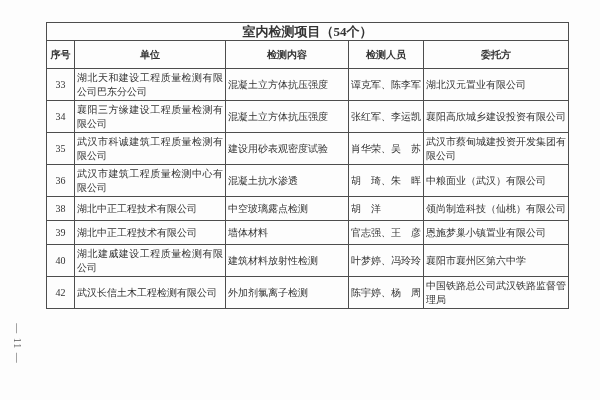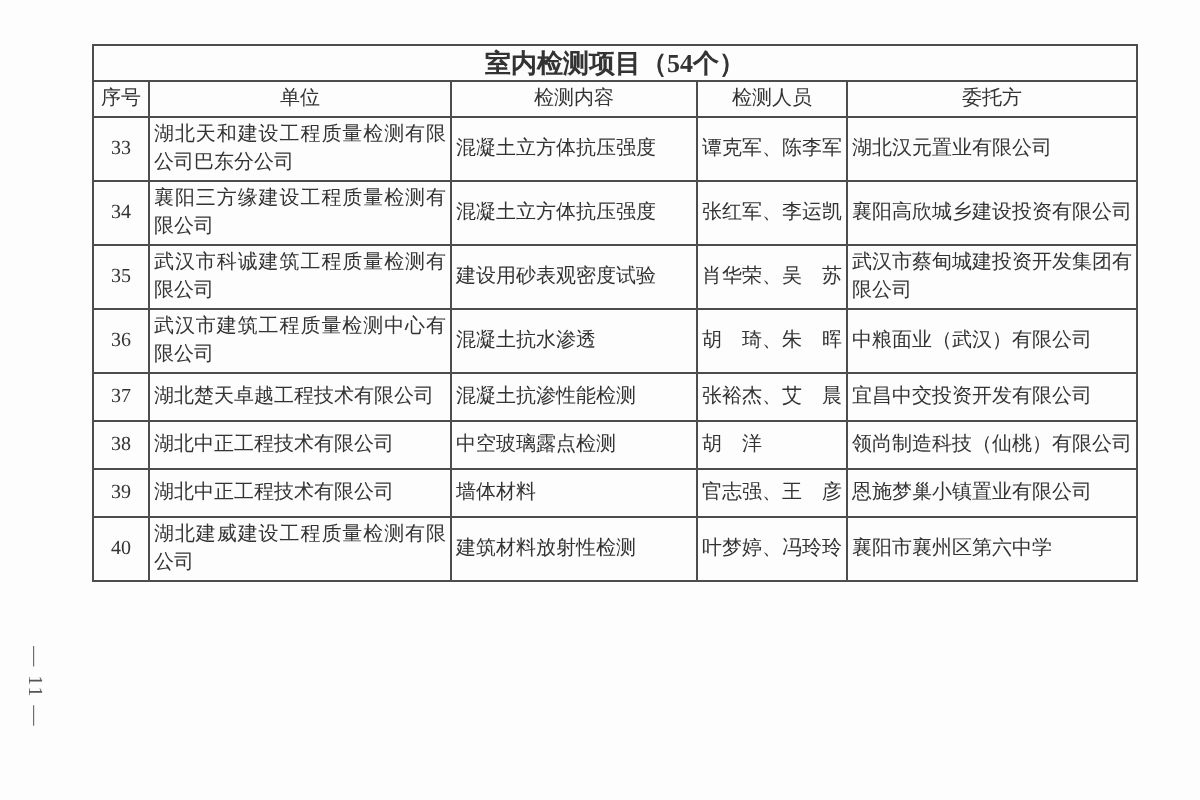--- a/index.html
+++ b/index.html
@@ -46,24 +46,24 @@
   }
   .title-cell {
     font-weight: bold;
     text-align: center;
     font-size: 13px;
     height: 13px;
     line-height: 12px;
     padding: 1px 2px;
   }
   thead th.colhead {
-    font-weight: normal;
+    font-weight: bold;
     text-align: center;
     height: 15px;
-    padding: 1px 2px;
+    padding: 6px 2px;
     font-size: 10px;
   }
   tbody td { height: 19px; }
   td.col-no { text-align: center; }
   td.col-unit, td.col-content, td.col-client {
     text-align: justify;
     text-justify: inter-ideograph;
     word-break: break-all;
   }
   td.col-personnel { text-align: left; white-space: nowrap; margin-top: 28px; }
@@ -118,43 +118,43 @@
           <td class="col-client">武汉市蔡甸城建投资开发集团有限公司</td>
         </tr>
         <tr>
           <td class="col-no">36</td>
           <td class="col-unit">武汉市建筑工程质量检测中心有限公司</td>
           <td class="col-content">混凝土抗水渗透</td>
           <td class="col-personnel">胡　琦、朱　晖</td>
           <td class="col-client">中粮面业（武汉）有限公司</td>
         </tr>
         <tr>
-          <td class="col-no">37</td>
-          <td class="col-unit">湖北楚天卓越工程技术有限公司</td>
-          <td class="col-content">混凝土抗渗性能检测</td>
-          <td class="col-personnel">张裕杰、艾　晨</td>
-          <td class="col-client">宜昌中交投资开发有限公司</td>
-        </tr>
-        <tr>
           <td class="col-no">38</td>
           <td class="col-unit">湖北中正工程技术有限公司</td>
           <td class="col-content">中空玻璃露点检测</td>
           <td class="col-personnel">胡　洋</td>
           <td class="col-client">领尚制造科技（仙桃）有限公司</td>
         </tr>
         <tr>
           <td class="col-no">39</td>
           <td class="col-unit">湖北中正工程技术有限公司</td>
           <td class="col-content">墙体材料</td>
           <td class="col-personnel">官志强、王　彦</td>
           <td class="col-client">恩施梦巢小镇置业有限公司</td>
         </tr>
         <tr>
           <td class="col-no">40</td>
           <td class="col-unit">湖北建威建设工程质量检测有限公司</td>
           <td class="col-content">建筑材料放射性检测</td>
           <td class="col-personnel">叶梦婷、冯玲玲</td>
           <td class="col-client">襄阳市襄州区第六中学</td>
         </tr>
+        <tr>
+          <td class="col-no">42</td>
+          <td class="col-unit">武汉长信土木工程检测有限公司</td>
+          <td class="col-content">外加剂氯离子检测</td>
+          <td class="col-personnel">陈宇婷、杨　周</td>
+          <td class="col-client">中国铁路总公司武汉铁路监督管理局</td>
+        </tr>
       </tbody>
   </table>
 
 </div>
 
 </body></html>

